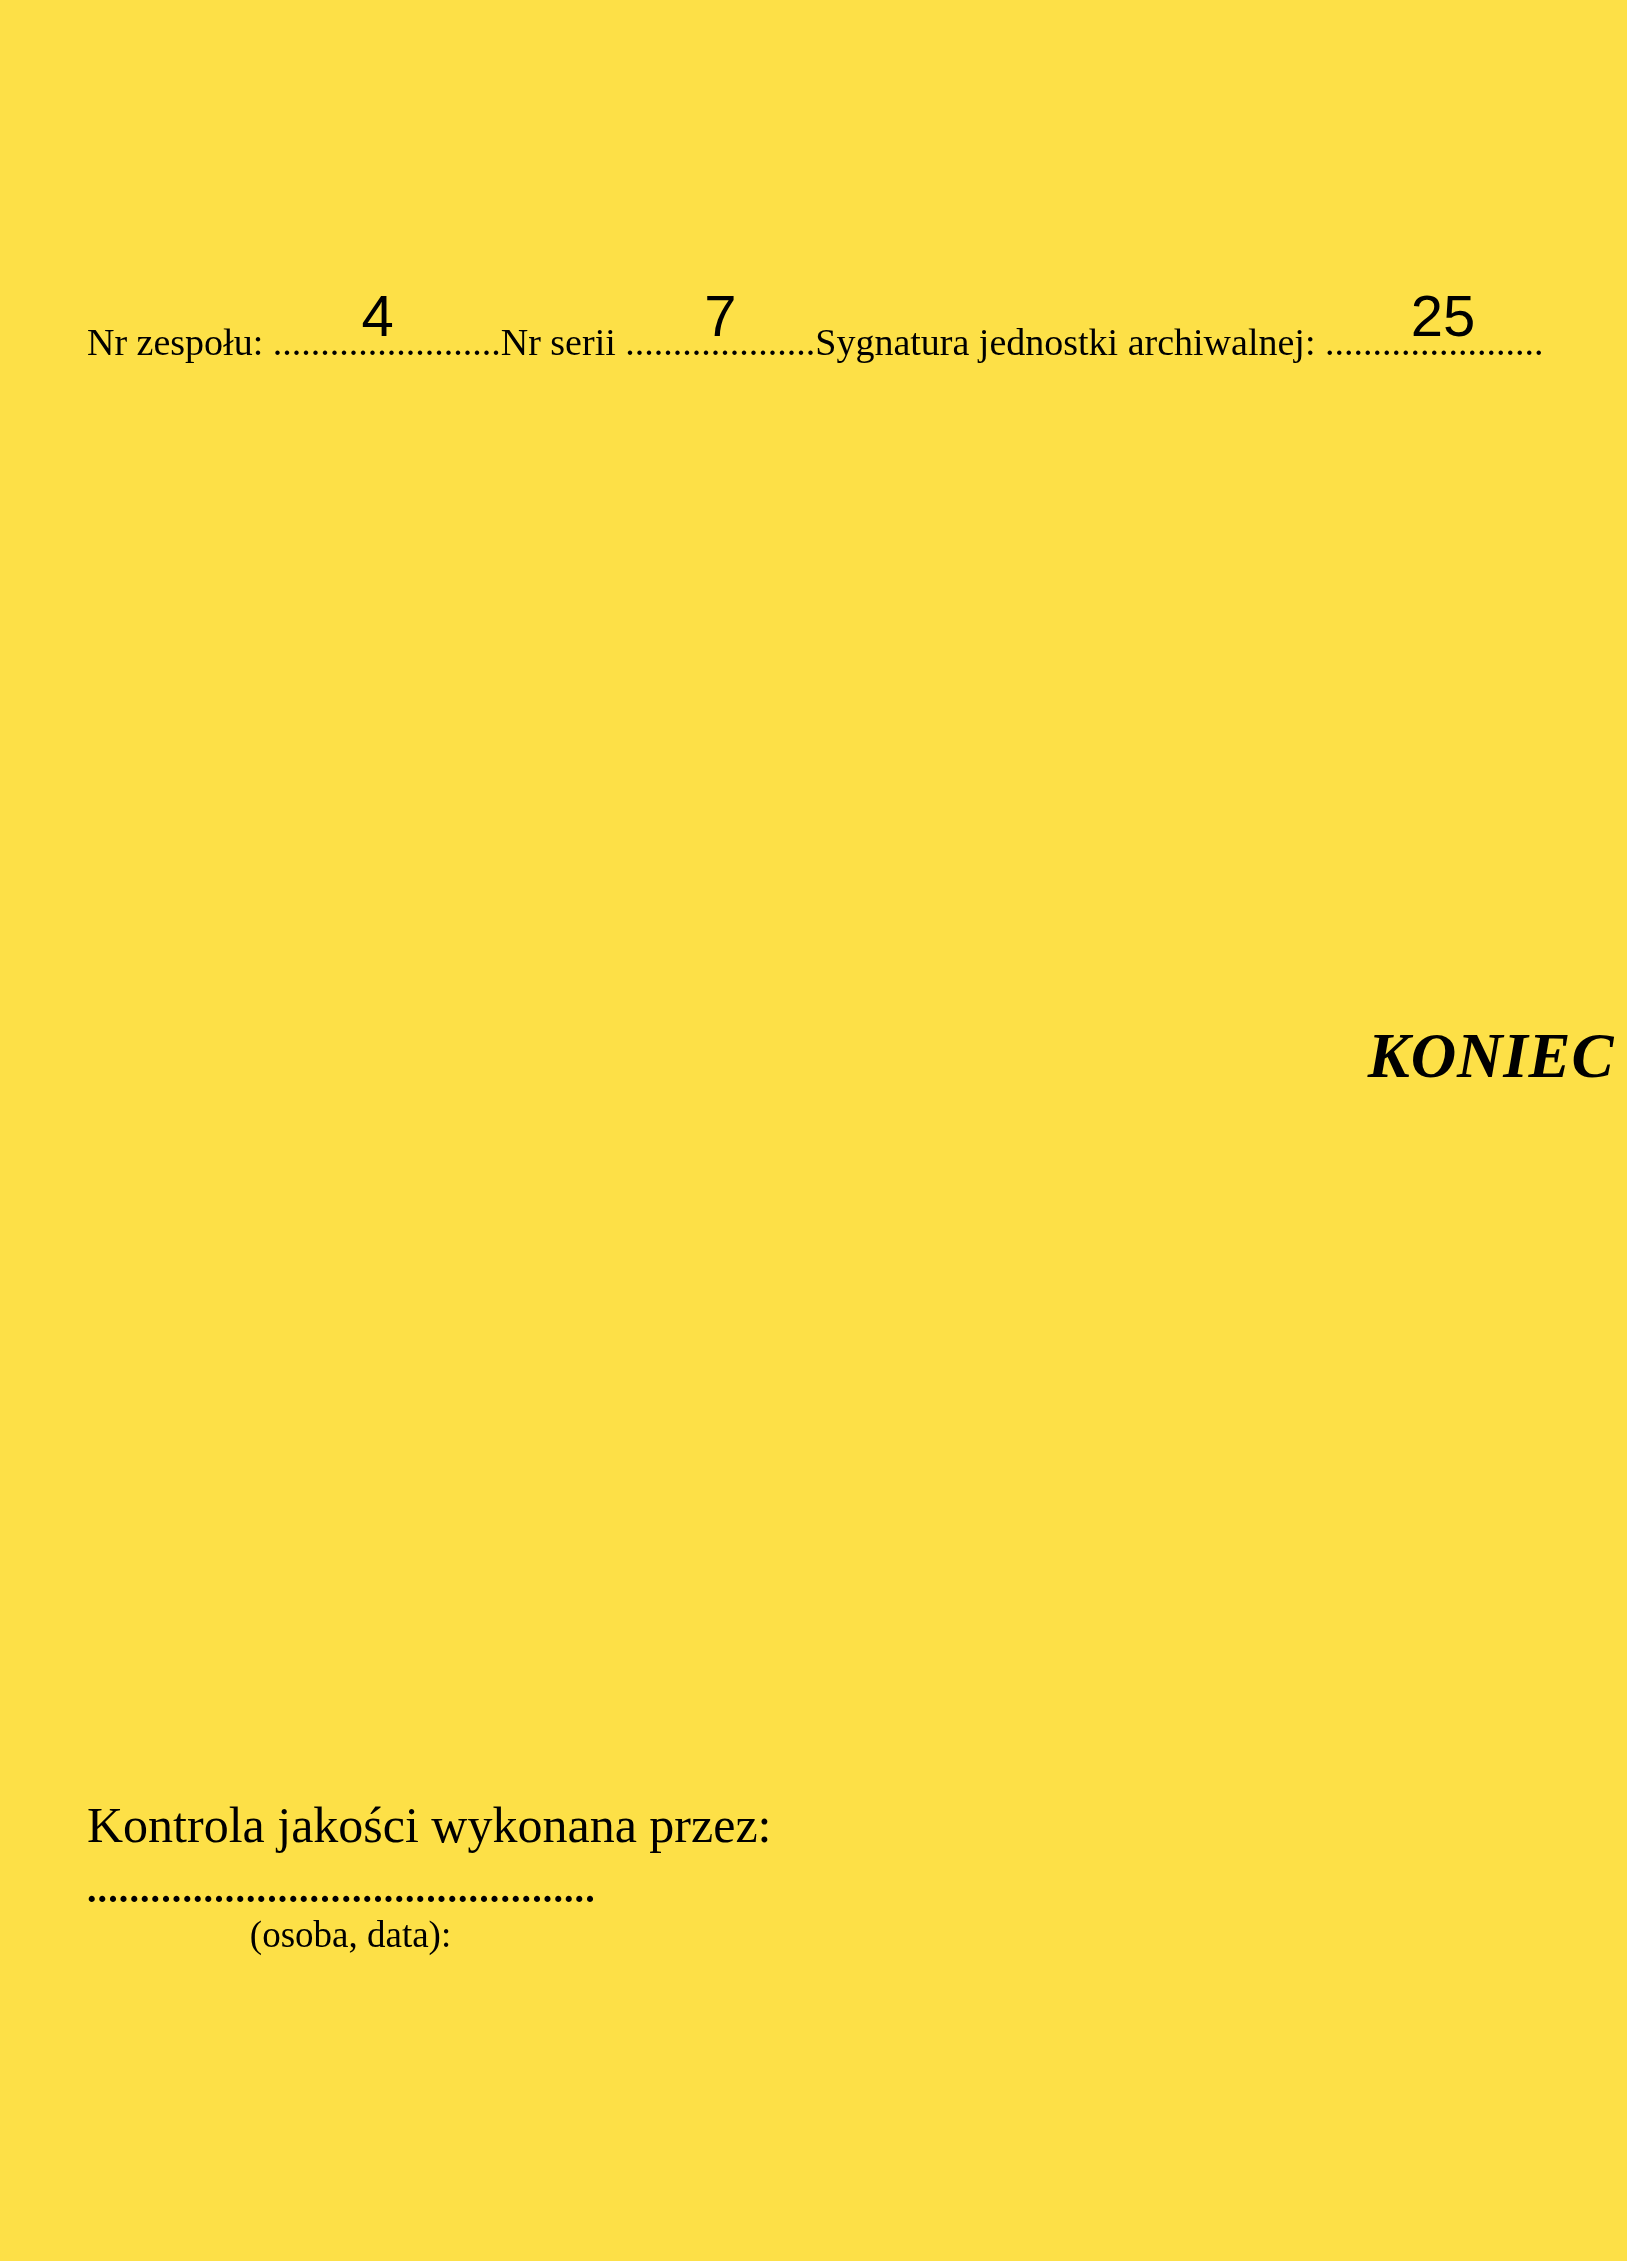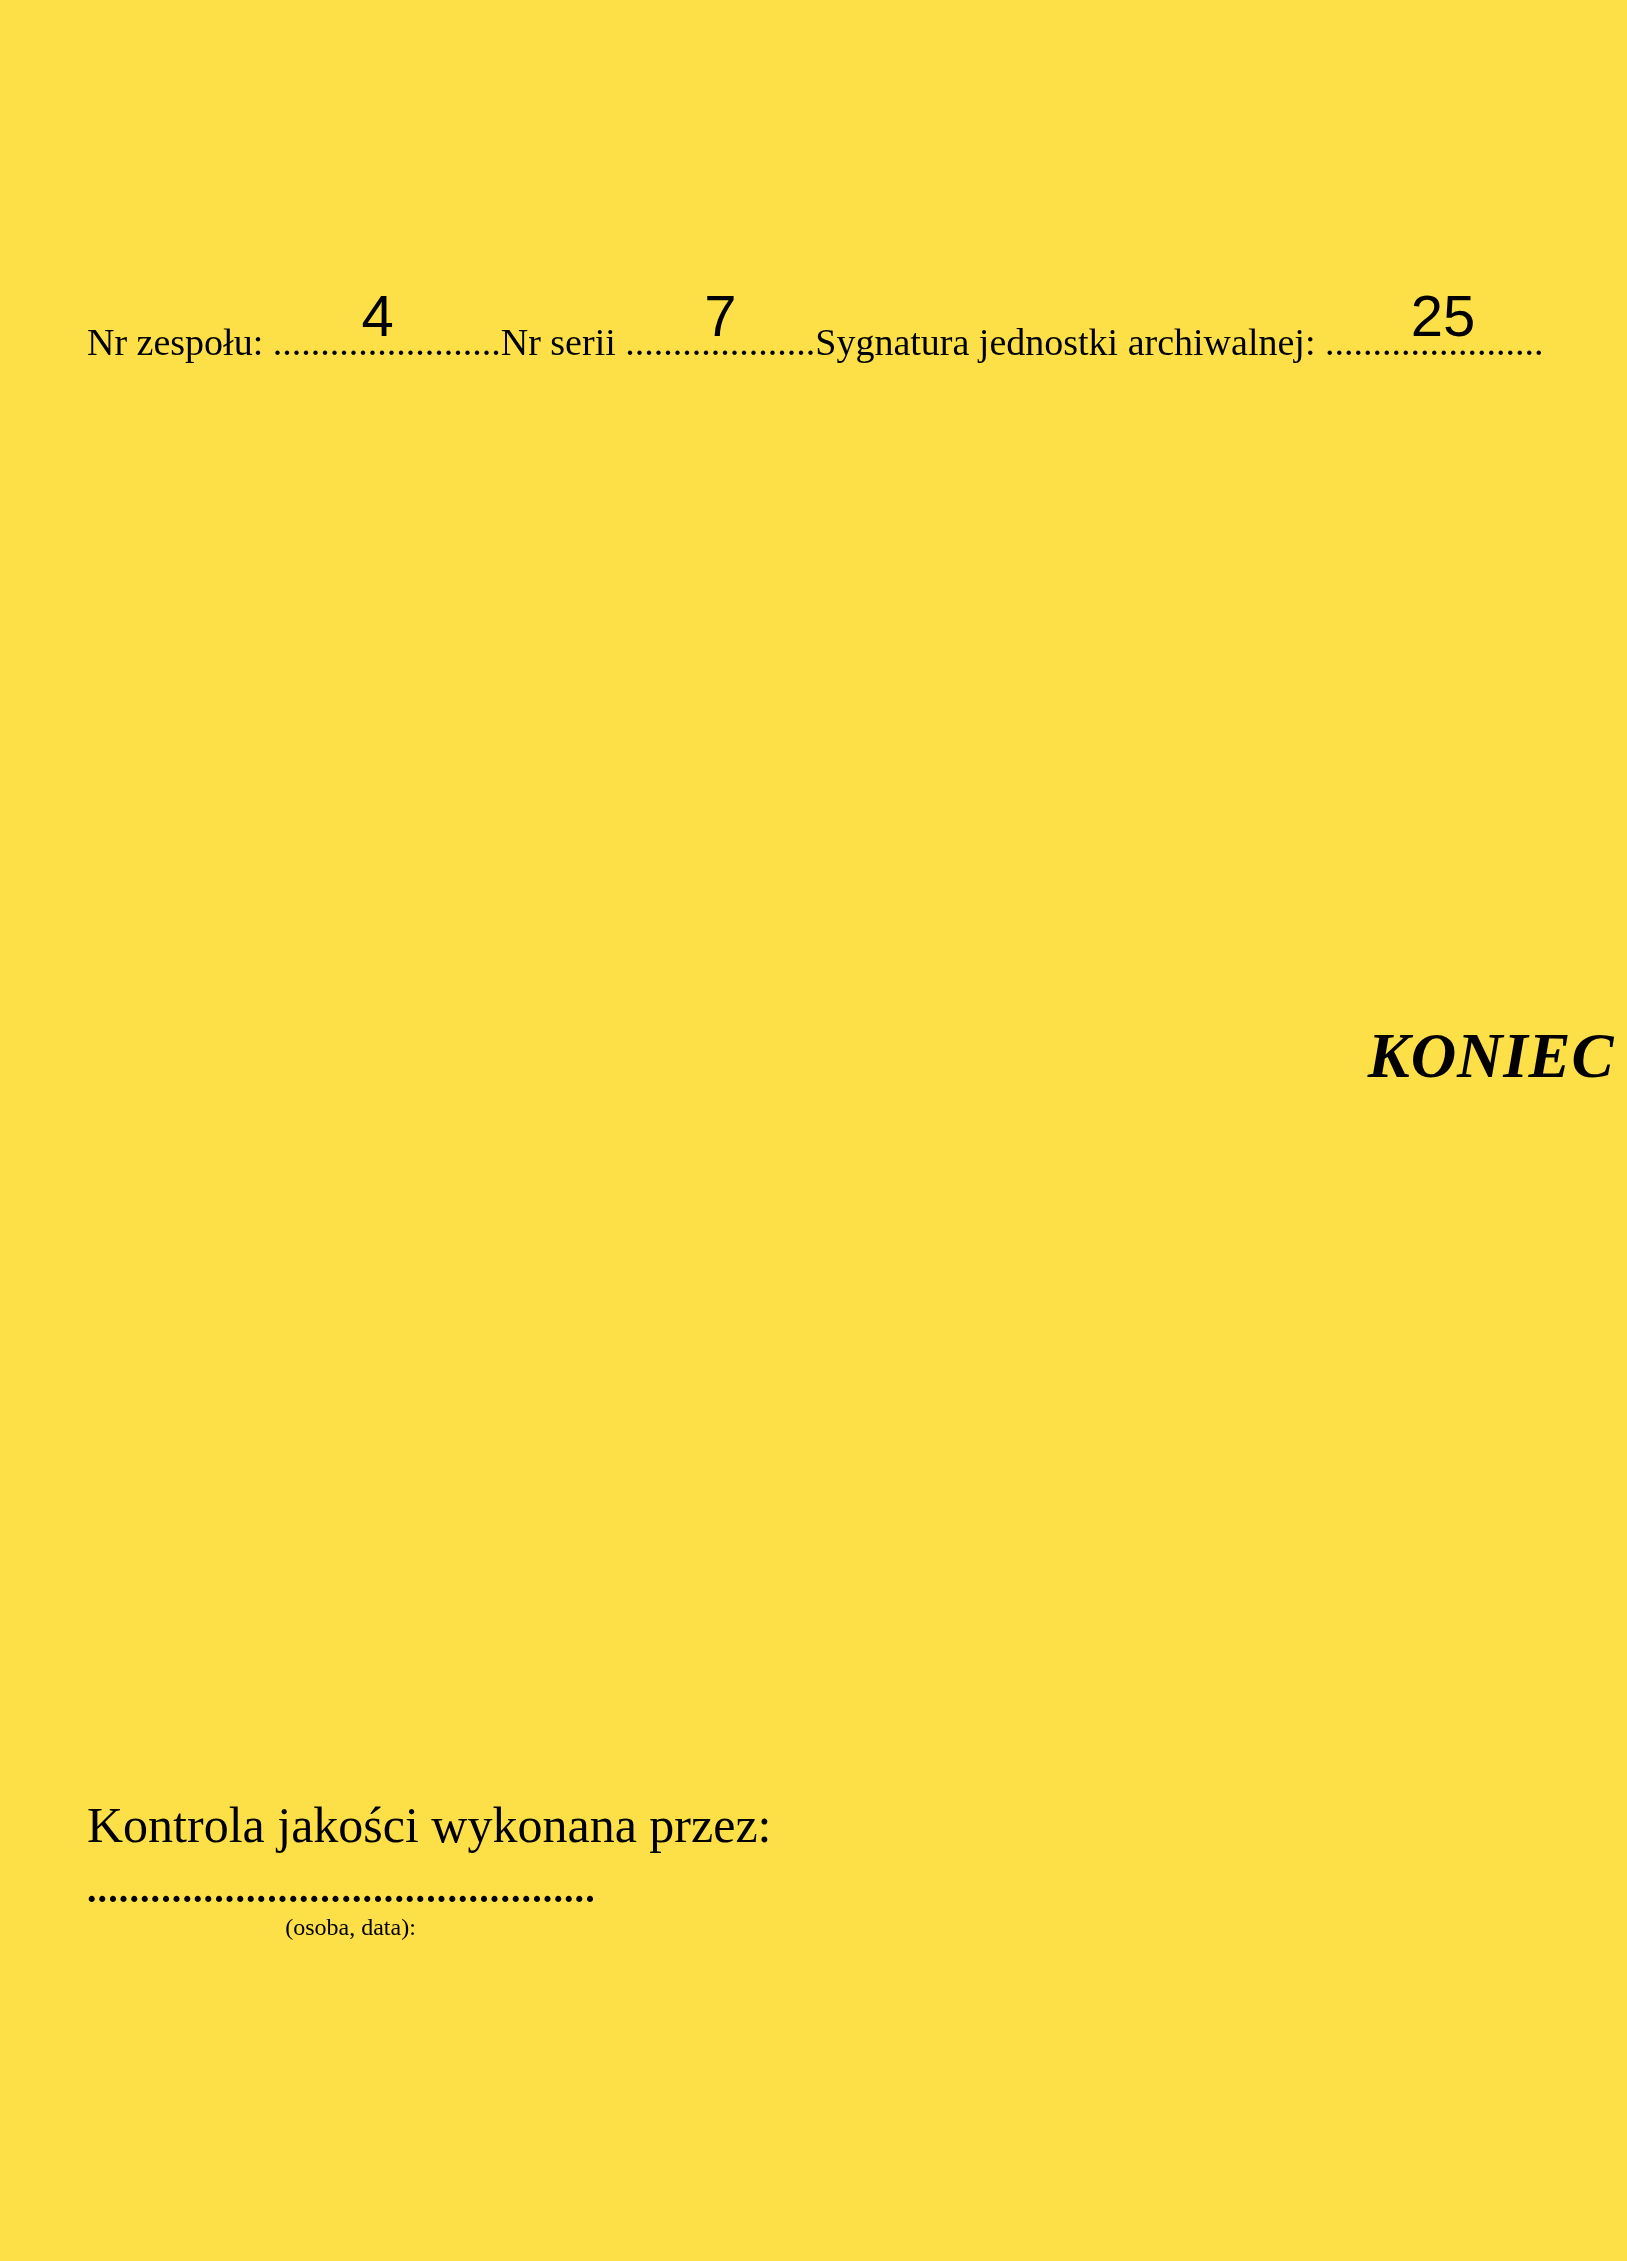--- a/index.html
+++ b/index.html
@@ -83,21 +83,21 @@
     line-height: 1.2;
     font-weight: bold;
     letter-spacing: 1.1px;
     white-space: nowrap;
     overflow: hidden;
     color: #000000;
   }
   .qc-caption {
     margin: 0;
     text-align: center;
-    font-size: 24px;
+    font-size: 37px;
     line-height: 1.2;
     color: #000000;
   }
 </style>
 </head>
 <body>
 
 <div class="page">
 
   <div class="header-line">

